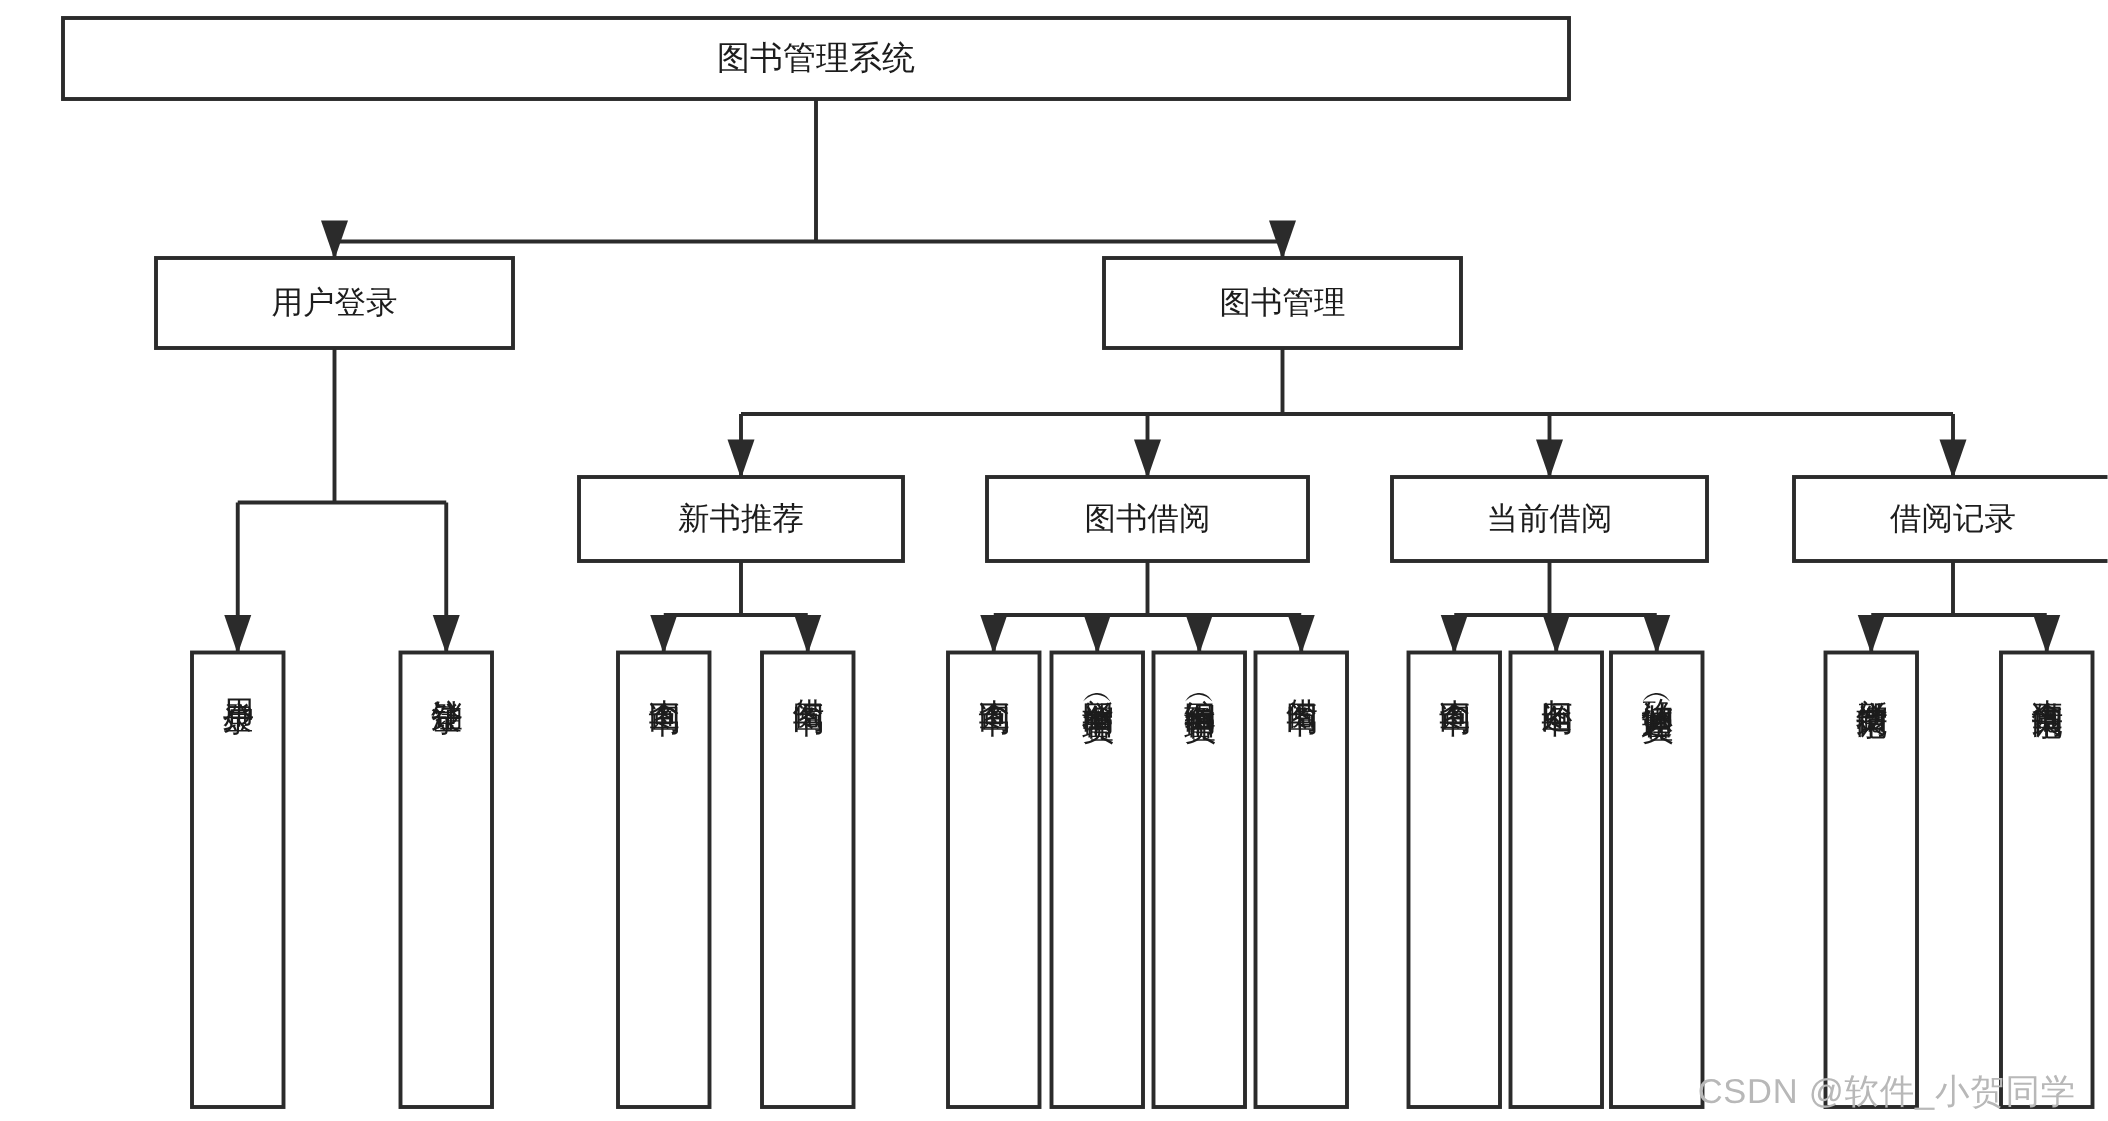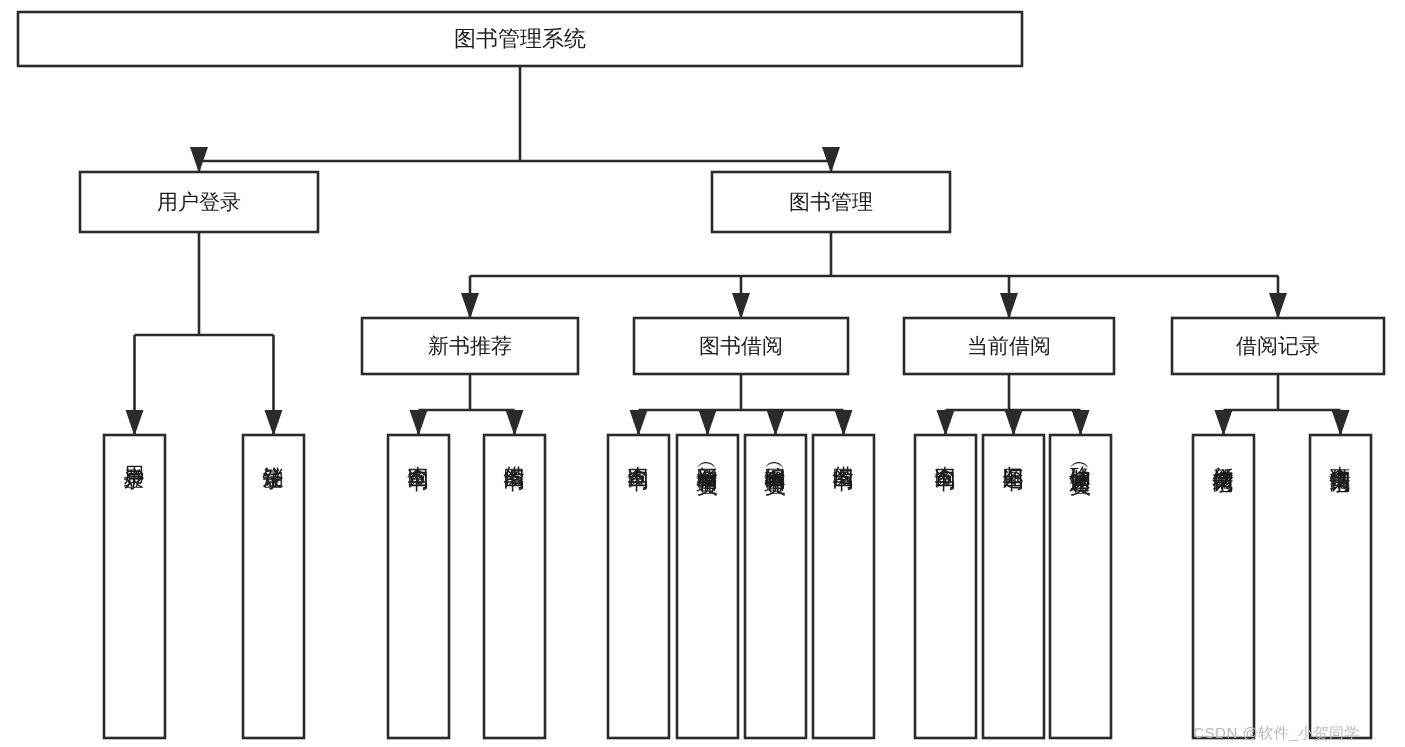--- a/index.html
+++ b/index.html
@@ -11,20 +11,21 @@
     width: 1405px;
     height: 747px;
     overflow: hidden;
     font-family: "Liberation Sans", "DejaVu Sans", sans-serif;
   }
   #diagram-root {
     position: relative;
     width: 1376px;
     height: 747px;
     background: #ffffff;
+    margin-left: 24px;
   }
   svg#tree-svg {
     position: absolute;
     top: 0;
     left: 0;
     width: 1405px;
     height: 747px;
     display: block;
   }
   .node-rect {
@@ -64,21 +65,21 @@
     line-height: 1;
     text-align: left;
     pointer-events: none;
     white-space: nowrap;
   }
   .watermark {
     position: absolute;
     right: 16px;
     bottom: 4px;
     font-family: "Liberation Sans", "DejaVu Sans", sans-serif;
-    font-size: 15px;
+    font-size: 23px;
     color: #b8b8b8;
     letter-spacing: 0.5px;
     white-space: nowrap;
   }
 </style>
 </head>
 <body>
 
 <div id="diagram-root">
 

